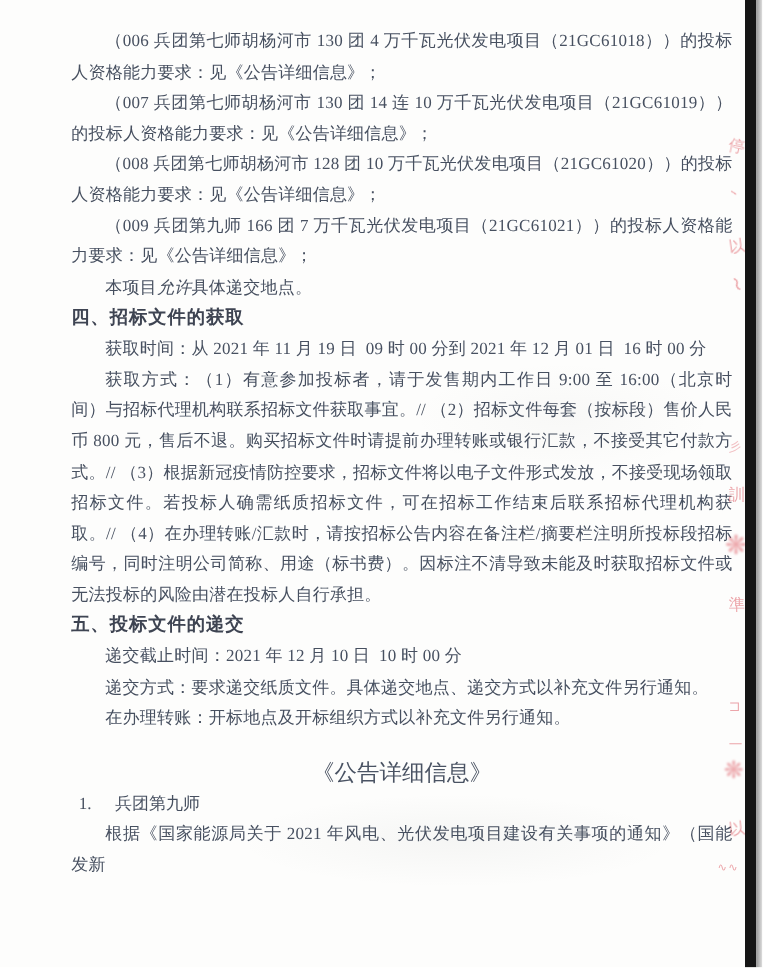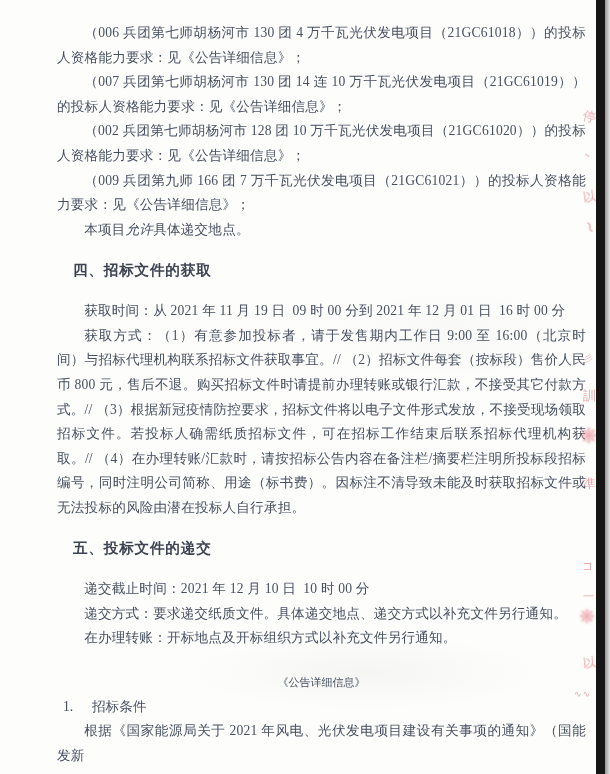--- a/index.html
+++ b/index.html
@@ -20,32 +20,32 @@
   }
   .para {
     margin: 0;
     font-size: 13.6px;
     line-height: 24.6px;
     text-align: justify;
     text-indent: 2em;
     letter-spacing: 0.2px;
   }
   .hd {
-    margin: 16px;
+    margin: 0;
     font-size: 14.6px;
     line-height: 24.8px;
     font-weight: bold;
     color: #3e4452;
     letter-spacing: 0.8px;
   }
   .ital { font-style: italic; }
   .center-title {
     margin-top: 19px;
     text-align: center;
-    font-size: 11px;
+    font-size: 18px;
     line-height: 24.6px;
     color: #4a5363;
   }
   .list-item {
     display: flex;
     font-size: 13.6px;
     line-height: 24.6px;
     margin-left: 6px;
   }
   .num { width: 29px; flex: 0 0 29px; }
@@ -97,40 +97,40 @@
 <body>
 
 <div class="page">
 
   <div class="smudge1"></div>
   <div class="smudge2"></div>
 
   <div class="doc">
     <p class="para">（006 兵团第七师胡杨河市 130 团 4 万千瓦光伏发电项目（21GC61018））的投标人资格能力要求：见《公告详细信息》；</p>
     <p class="para">（007 兵团第七师胡杨河市 130 团 14 连 10 万千瓦光伏发电项目（21GC61019））的投标人资格能力要求：见《公告详细信息》；</p>
-    <p class="para">（002 兵团第七师胡杨河市 128 团 10 万千瓦光伏发电项目（21GC61020））的投标人资格能力要求：见《公告详细信息》；</p>
+    <p class="para">（008 兵团第七师胡杨河市 128 团 10 万千瓦光伏发电项目（21GC61020））的投标人资格能力要求：见《公告详细信息》；</p>
     <p class="para">（009 兵团第九师 166 团 7 万千瓦光伏发电项目（21GC61021））的投标人资格能力要求：见《公告详细信息》；</p>
     <p class="para"><span>本项目</span><span class="ital">允许</span><span>具体递交地点。</span></p>
 
     <h3 class="hd">四、招标文件的获取</h3>
     <p class="para">获取时间：从 2021 年 11 月 19 日&nbsp; 09 时 00 分到 2021 年 12 月 01 日&nbsp; 16 时 00 分</p>
     <p class="para">获取方式：（1）有意参加投标者，请于发售期内工作日 9:00 至 16:00（北京时间）与招标代理机构联系招标文件获取事宜。//&nbsp;（2）招标文件每套（按标段）售价人民币 800 元，售后不退。购买招标文件时请提前办理转账或银行汇款，不接受其它付款方式。//&nbsp;（3）根据新冠疫情防控要求，招标文件将以电子文件形式发放，不接受现场领取招标文件。若投标人确需纸质招标文件，可在招标工作结束后联系招标代理机构获取。//&nbsp;（4）在办理转账/汇款时，请按招标公告内容在备注栏/摘要栏注明所投标段招标编号，同时注明公司简称、用途（标书费）。因标注不清导致未能及时获取招标文件或无法投标的风险由潜在投标人自行承担。</p>
 
     <h3 class="hd">五、投标文件的递交</h3>
     <p class="para">递交截止时间：2021 年 12 月 10 日&nbsp; 10 时 00 分</p>
     <p class="para">递交方式：要求递交纸质文件。具体递交地点、递交方式以补充文件另行通知。</p>
 
     <p class="para">在办理转账：开标地点及开标组织方式以补充文件另行通知。</p>
 
 
     <div class="center-title">《公告详细信息》</div>
 
     <div class="list-item">
       <span class="num">1.</span>
-      <span>招标条件</span>
+      <span>兵团第九师</span>
     </div>
 
     <p class="para">根据《国家能源局关于 2021 年风电、光伏发电项目建设有关事项的通知》（国能发新</p>
   </div>
 
   <span class="stamp s1">停</span>
   <span class="stamp s2">丶</span>
   <span class="stamp s3">以</span>
   <span class="stamp s4">〜</span>
   <span class="stamp s5">彡</span>

